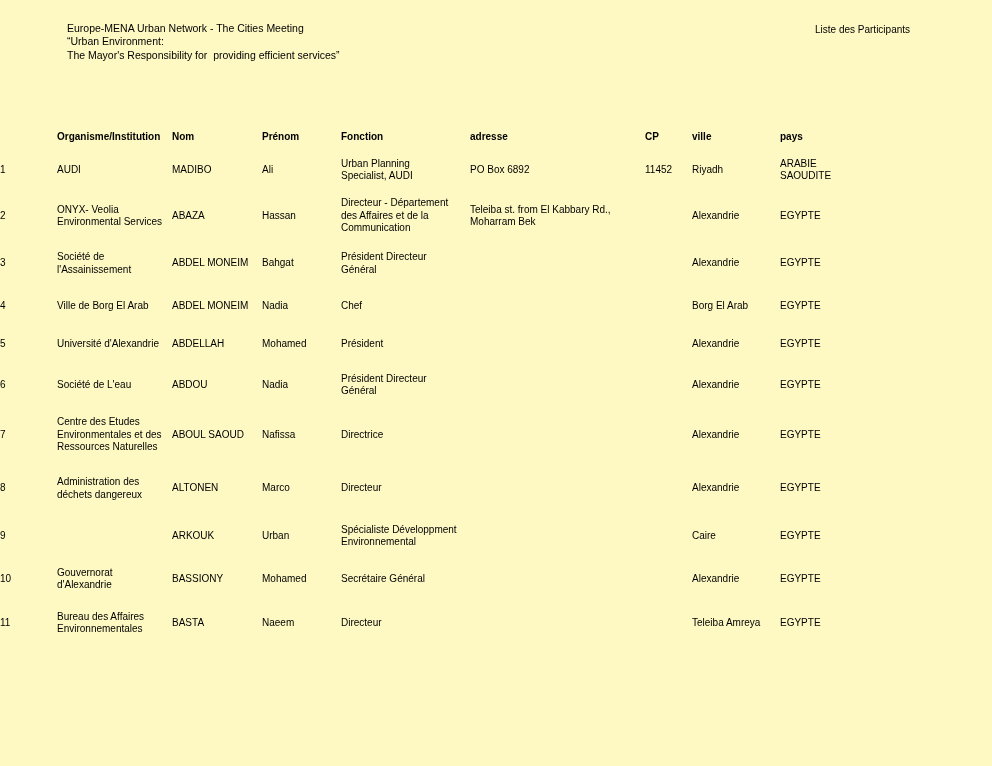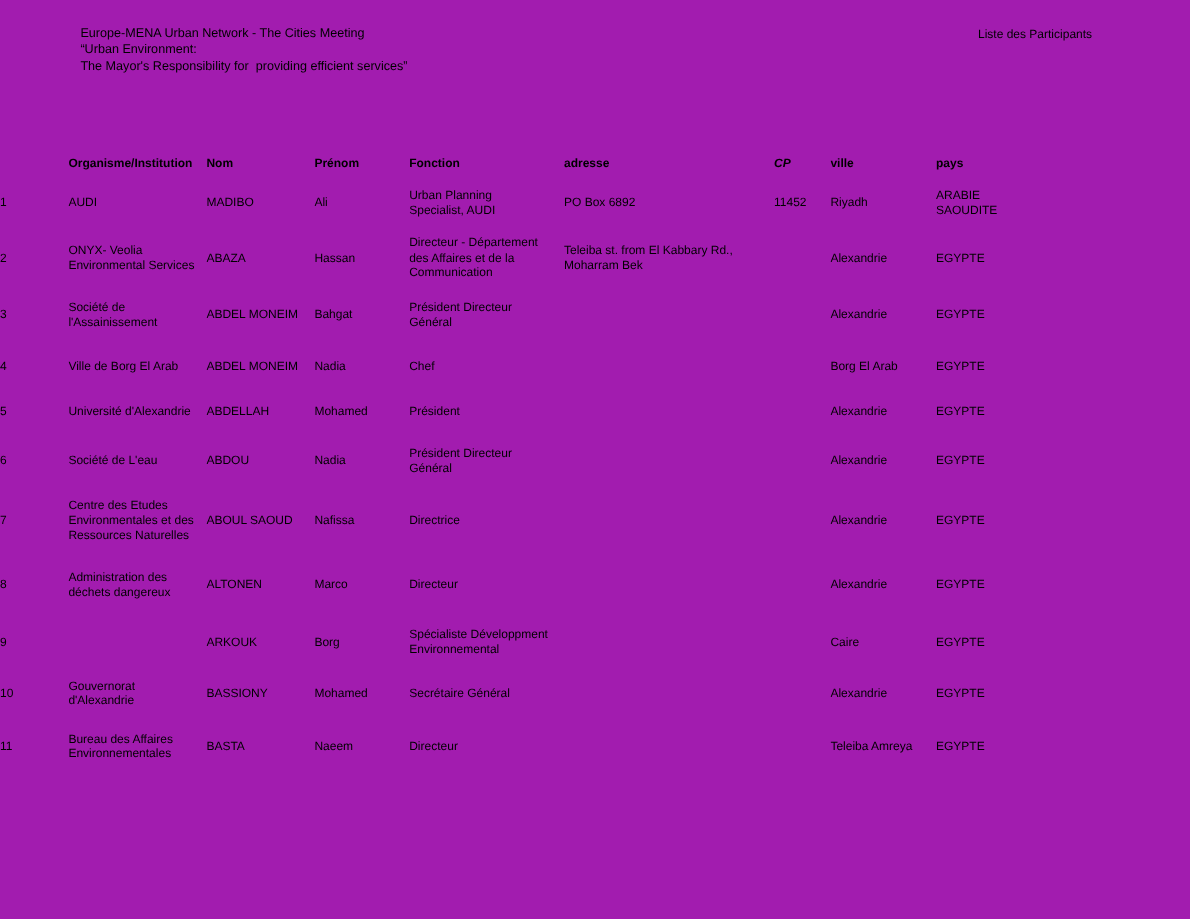--- a/index.html
+++ b/index.html
@@ -1,19 +1,19 @@
 <!DOCTYPE html>
 <html><head>
 <meta charset="utf-8">
 <style>
   html,body{margin:0;padding:0;background:#ffffff;}
   .doc{
     position:relative;
     width:992px;height:766px;
-    background:#a21caf;
+    background:#fef9c3;
     color:#000;
     font-family:"Liberation Sans", sans-serif;
     overflow:hidden;
   }
   .header-block{
     position:absolute;left:67px;top:22px;
     font-size:10.5px;line-height:13.3px;
   }
   .header-line{white-space:pre;}
   .participants-label{
@@ -33,21 +33,21 @@
     vertical-align:middle;
     text-align:left;
     padding:0 6px 0 0;
     white-space:pre-line;
     overflow:hidden;
   }
   thead th{font-weight:bold;height:22px;}
   tbody td{font-weight:normal;}
   .c-num{text-align:right;padding-right:31px;}
   td.c-cp{text-align:right;padding-right:4px;}
-  th.c-cp{text-align:left;font-style:italic;}
+  th.c-cp{text-align:left;}
 </style>
 </head>
 <body>
 
 <div class="doc">
 
   <div class="header-block">
     <div class="header-line">Europe-MENA Urban Network - The Cities Meeting</div>
     <div class="header-line">“Urban Environment:</div>
     <div class="header-line">The Mayor's Responsibility for  providing efficient services”</div>
@@ -178,21 +178,21 @@
         <td>Directeur</td>
         <td></td>
         <td class="c-cp"></td>
         <td>Alexandrie</td>
         <td>EGYPTE</td>
       </tr>
       <tr style="height:44px">
         <td class="c-num">9</td>
         <td></td>
         <td>ARKOUK</td>
-        <td>Borg</td>
+        <td>Urban</td>
         <td>Spécialiste Développment
 Environnemental</td>
         <td></td>
         <td class="c-cp"></td>
         <td>Caire</td>
         <td>EGYPTE</td>
       </tr>
       <tr style="height:42px">
         <td class="c-num">10</td>
         <td>Gouvernorat

